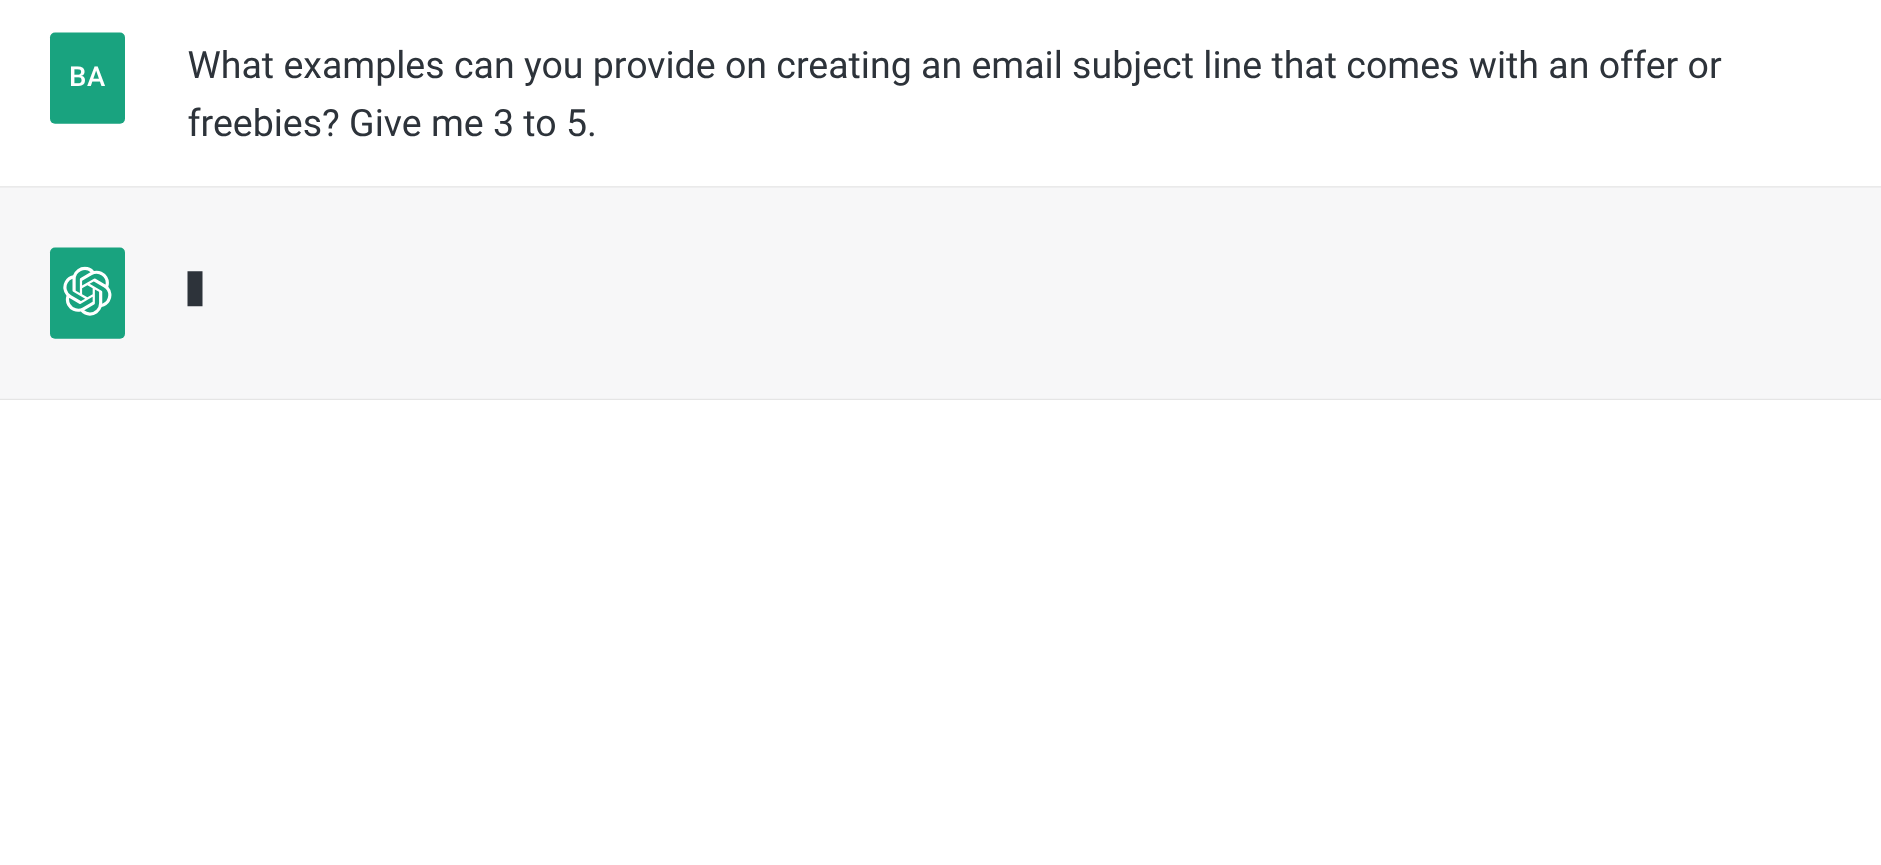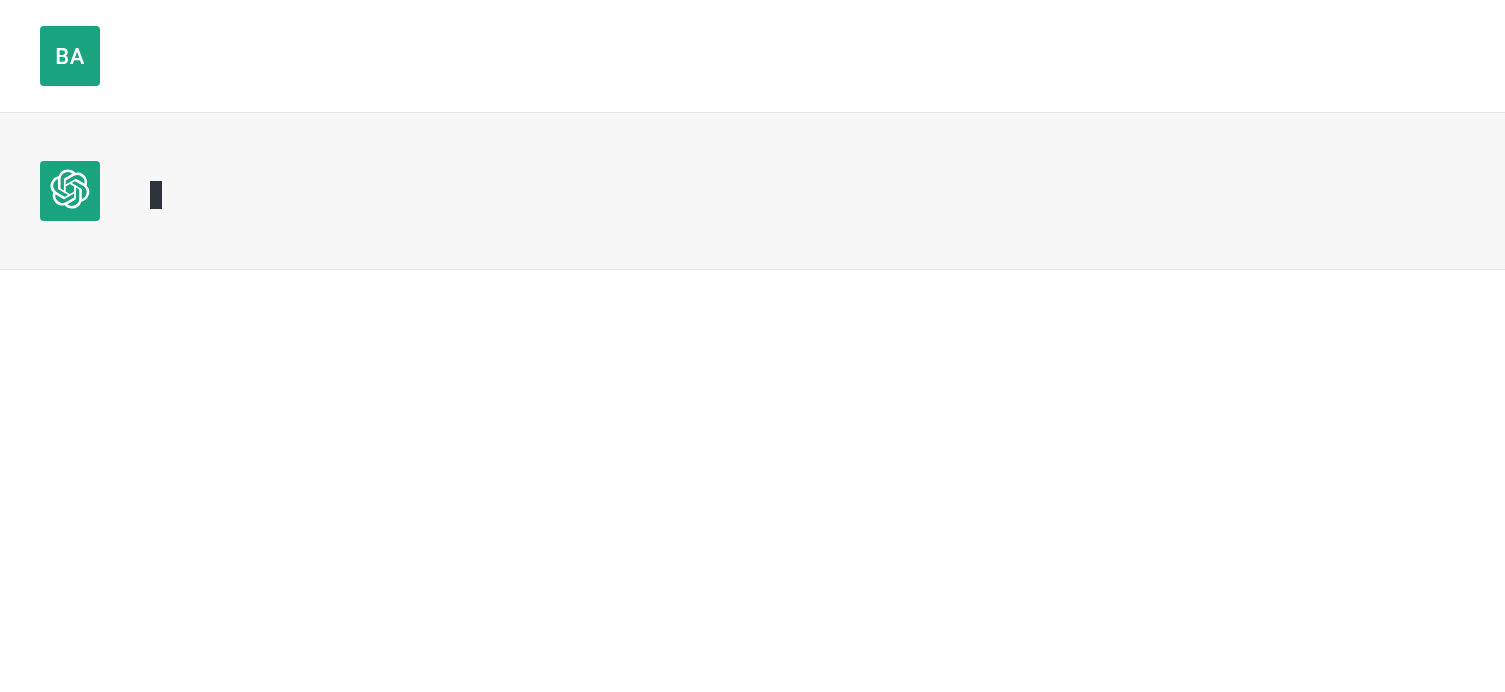--- a/index.html
+++ b/index.html
@@ -23,21 +23,21 @@
       background: #ffffff;
     }
     .message-row.assistant {
       background: #f7f7f8;
       border-top: 1px solid #e5e5e5;
       border-bottom: 1px solid #e5e5e5;
       padding: 48px 40px 48px 40px;
     }
     .avatar {
       width: 60px;
-      height: 60px;
+      height: 73px;
       border-radius: 4px;
       display: flex;
       align-items: center;
       justify-content: center;
       flex-shrink: 0;
     }
     .avatar.user-avatar {
       background: #19a37f;
       color: #ffffff;
       font-size: 22px;
@@ -72,20 +72,21 @@
       margin-top: 10px;
     }
   </style>
 </head>
 <body>
 
 <div class="message-row user">
   <div class="avatar user-avatar">
     <span>BA</span>
   </div>
+  <div class="message-content">What examples can you provide on creating an email subject line that comes with an offer or freebies? Give me 3 to 5.</div>
 </div>
 
 <div class="message-row assistant">
   <div class="avatar assistant-avatar">
     <span>
       <svg viewBox="0 0 41 41" fill="none" xmlns="http://www.w3.org/2000/svg">
         <path d="M37.532 16.87a9.963 9.963 0 0 0-.856-8.184 10.078 10.078 0 0 0-10.855-4.835A9.964 9.964 0 0 0 18.306.5a10.079 10.079 0 0 0-9.614 6.977 9.967 9.967 0 0 0-6.664 4.834 10.08 10.08 0 0 0 1.24 11.817 9.965 9.965 0 0 0 .856 8.185 10.079 10.079 0 0 0 10.855 4.835 9.965 9.965 0 0 0 7.516 3.35 10.078 10.078 0 0 0 9.617-6.981 9.967 9.967 0 0 0 6.663-4.834 10.079 10.079 0 0 0-1.243-11.813ZM22.498 37.886a7.474 7.474 0 0 1-4.799-1.735c.061-.033.168-.091.237-.134l7.964-4.6a1.294 1.294 0 0 0 .655-1.134V19.054l3.366 1.944a.12.12 0 0 1 .066.092v9.299a7.505 7.505 0 0 1-7.49 7.496ZM6.392 31.006a7.471 7.471 0 0 1-.894-5.023c.06.036.162.099.237.141l7.964 4.6a1.297 1.297 0 0 0 1.308 0l9.724-5.614v3.888a.12.12 0 0 1-.048.103l-8.051 4.649a7.504 7.504 0 0 1-10.24-2.744ZM4.297 13.62A7.469 7.469 0 0 1 8.2 10.333c0 .068-.004.19-.004.274v9.201a1.294 1.294 0 0 0 .654 1.132l9.723 5.614-3.366 1.944a.12.12 0 0 1-.114.01L7.04 23.856a7.504 7.504 0 0 1-2.743-10.237Zm27.658 6.437-9.724-5.615 3.367-1.943a.121.121 0 0 1 .113-.01l8.052 4.648a7.498 7.498 0 0 1-1.158 13.528v-9.476a1.293 1.293 0 0 0-.65-1.132Zm3.35-5.043c-.059-.037-.162-.099-.236-.141l-7.965-4.6a1.298 1.298 0 0 0-1.308 0l-9.723 5.614v-3.888a.12.12 0 0 1 .048-.103l8.05-4.645a7.497 7.497 0 0 1 11.135 7.763Zm-21.063 6.929-3.367-1.944a.12.12 0 0 1-.065-.092v-9.299a7.497 7.497 0 0 1 12.293-5.756 6.94 6.94 0 0 0-.236.134l-7.965 4.6a1.294 1.294 0 0 0-.654 1.132l-.006 11.225Zm1.829-3.943 4.33-2.501 4.332 2.5v5l-4.331 2.5-4.331-2.5V18Z" fill="#ffffff"></path>
       </svg>
     </span>
   </div>

